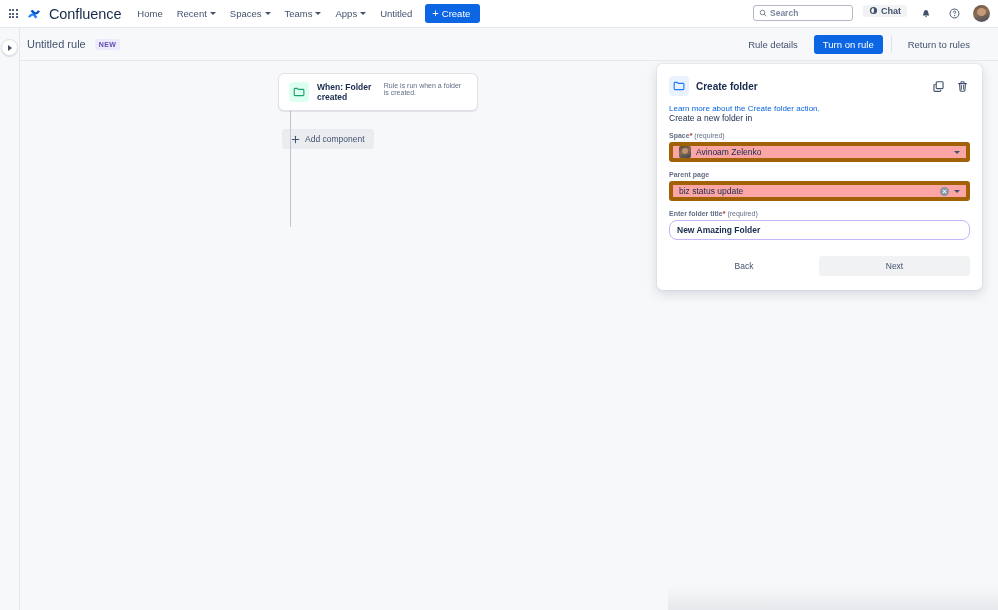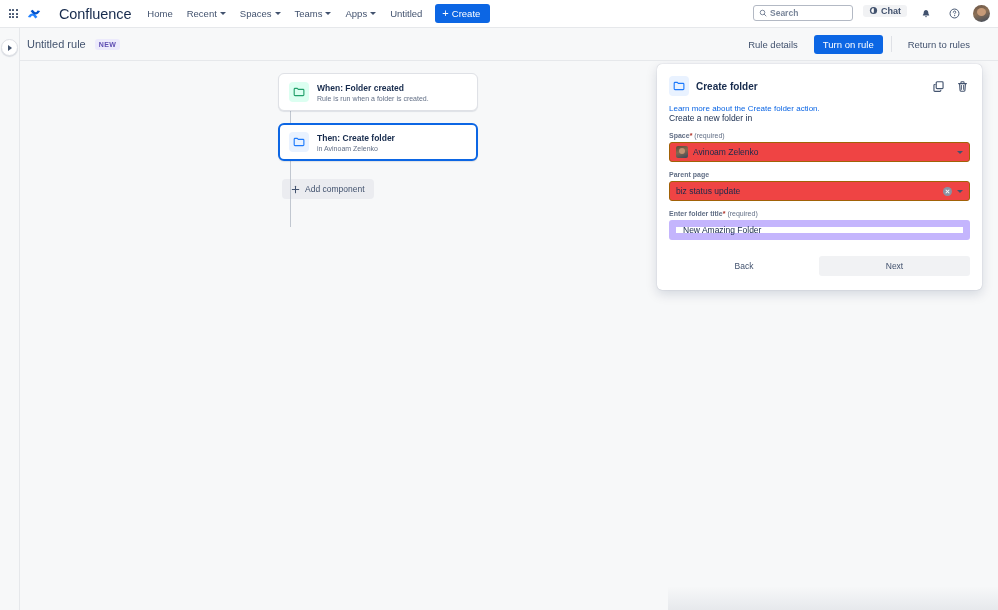--- a/index.html
+++ b/index.html
@@ -29,21 +29,21 @@
     cursor: pointer;
   }
   .appswitcher .grid {
     display: grid;
     grid-template-columns: repeat(3, 2px);
     grid-template-rows: repeat(3, 2px);
     gap: 1.5px;
   }
   .appswitcher .grid i { background: #44546f; width: 2px; height: 2px; border-radius: 0.5px; display:block;}
   .brand {
-    display: flex; align-items: center; gap: 18px;
+    display: flex; align-items: center; gap: 8px;
     margin-left: 5px; cursor: pointer;
   }
   .brand-mark { width: 14px; height: 14px; display:block; }
   .brand-name {
     font-size: 14.5px; color: #172b4d; letter-spacing: -0.1px;
   }
   .navlinks {
     display: flex; align-items: center; gap: 0px; margin-left: 9px;
   }
   .navlink {
@@ -186,21 +186,21 @@
     border: 2px solid #0c66e4;
     padding: 7px 9px;
   }
   .node-icon {
     width: 20px; height: 20px; border-radius: 4px;
     display: flex; align-items: center; justify-content: center;
     flex: 0 0 20px;
   }
   .node-icon.green { background: #dcfff1; }
   .node-icon.blue { background: #e9f2ff; }
-  .node-txt { display: flex; flex-direction: column; gap: 2px; min-width: 0; }
+  .node-txt { display: flex; flex-direction: row; gap: 2px; min-width: 0; }
   .node-title { font-size: 8.5px; font-weight: 700; color: #172b4d; }
   .node-sub { font-size: 7px; color: #626f86; }
 
   .connector {
     position: absolute;
     left: 12px;
     width: 1px;
     background: #c1c7d0;
     z-index: 1;
   }
@@ -243,22 +243,22 @@
     font-size: 8.5px; color: #172b4d;
   }
   .field { margin-top: 9px; }
   .field-label {
     font-size: 7px; font-weight: 700; color: #626f86; margin-bottom: 3px;
   }
   .req-star { color: #ae2e24; font-weight: 700; }
   .req-note { font-weight: 400; color: #626f86; }
   .select-ctl {
     height: 20px;
-    border: 1px solid #a16207; border-radius: 3px;
-    background: #ef4444;
+    border: 4px solid #a16207; border-radius: 3px;
+    background: #fca5a5;
     display: flex; align-items: center; gap: 5px;
     padding: 0 6px; cursor: pointer;
   }
   .select-ctl .val { font-size: 8.5px; color: #172b4d; flex: 1 1 auto; }
   .mini-avatar {
     width: 12px; height: 12px; border-radius: 2px;
     background: linear-gradient(160deg,#5d4a3b 0%,#86694f 45%,#39485a 100%);
     position: relative; overflow: hidden; flex: 0 0 12px;
   }
   .mini-avatar::after {
@@ -277,26 +277,27 @@
     background: #8993a4; position: relative; flex: 0 0 9px; cursor: pointer;
   }
   .clear-x::before, .clear-x::after {
     content: ""; position: absolute; left: 2px; top: 4px;
     width: 5px; height: 1px; background: #ffffff;
   }
   .clear-x::before { transform: rotate(45deg); }
   .clear-x::after { transform: rotate(-45deg); }
   .text-input {
     height: 20px;
-    border: 7px solid #c4b5fd; border-radius: 3px;
+    border: 1px solid #c4b5fd; border-radius: 8px;
     background: #ffffff;
     display: flex; align-items: center;
     padding: 0 7px;
     font-size: 8.5px; color: #172b4d;
     cursor: text;
+    font-weight: bold;
   }
   .panel-footer {
     margin-top: 16px;
     display: flex; align-items: center; gap: 0;
   }
   .btn-back {
     flex: 0 0 150px;
     text-align: center;
     font-size: 8.5px; color: #42526e; font-weight: 500;
     padding: 5px 0; border-radius: 3px; cursor: pointer;
@@ -442,31 +443,20 @@
             <svg width="12" height="12" viewBox="0 0 16 16">
               <path d="M1.6 4.2c0-.6.5-1.1 1.1-1.1h3l1.3 1.4h6.4c.6 0 1.1.5 1.1 1.1v6.2c0 .6-.5 1.1-1.1 1.1H2.7c-.6 0-1.1-.5-1.1-1.1V4.2z" fill="none" stroke="#22a06b" stroke-width="1.5" stroke-linejoin="round"></path>
             </svg>
           </div>
           <div class="node-txt">
             <span class="node-title">When: Folder created</span>
             <span class="node-sub">Rule is run when a folder is created.</span>
           </div>
         </div>
 
-        <div class="node selected" style="margin-top: 12px;">
-          <div class="node-icon blue">
-            <svg width="12" height="12" viewBox="0 0 16 16">
-              <path d="M1.6 4.2c0-.6.5-1.1 1.1-1.1h3l1.3 1.4h6.4c.6 0 1.1.5 1.1 1.1v6.2c0 .6-.5 1.1-1.1 1.1H2.7c-.6 0-1.1-.5-1.1-1.1V4.2z" fill="none" stroke="#1d7afc" stroke-width="1.5" stroke-linejoin="round"></path>
-            </svg>
-          </div>
-          <div class="node-txt">
-            <span class="node-title">Then: Create folder</span>
-            <span class="node-sub">in Avinoam Zelenko</span>
-          </div>
-        </div>
 
         <div style="position:relative; height: 26px; margin-top: 18px;">
           <button class="add-component">
             <svg width="9" height="9" viewBox="0 0 16 16">
               <line x1="8" y1="2.2" x2="8" y2="13.8" stroke="#42526e" stroke-width="1.8" stroke-linecap="round"></line>
               <line x1="2.2" y1="8" x2="13.8" y2="8" stroke="#42526e" stroke-width="1.8" stroke-linecap="round"></line>
             </svg>
             <span>Add component</span>
           </button>
         </div>

